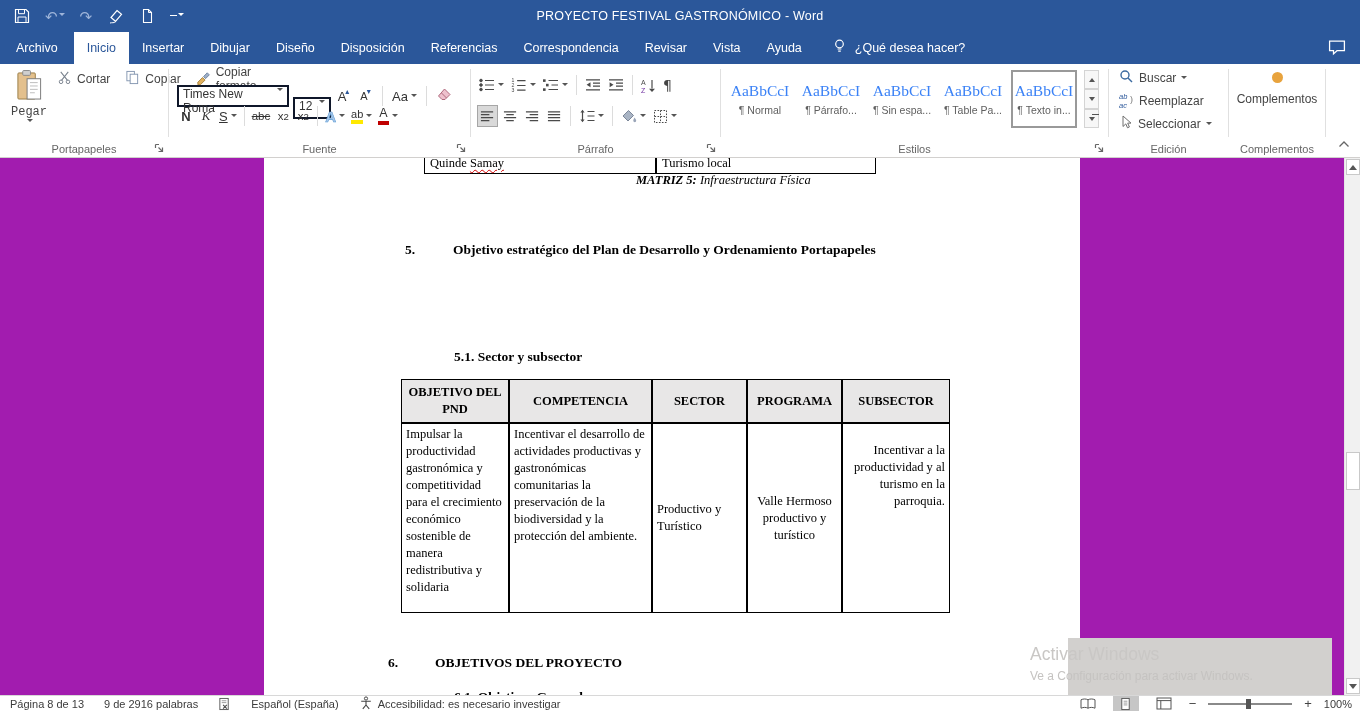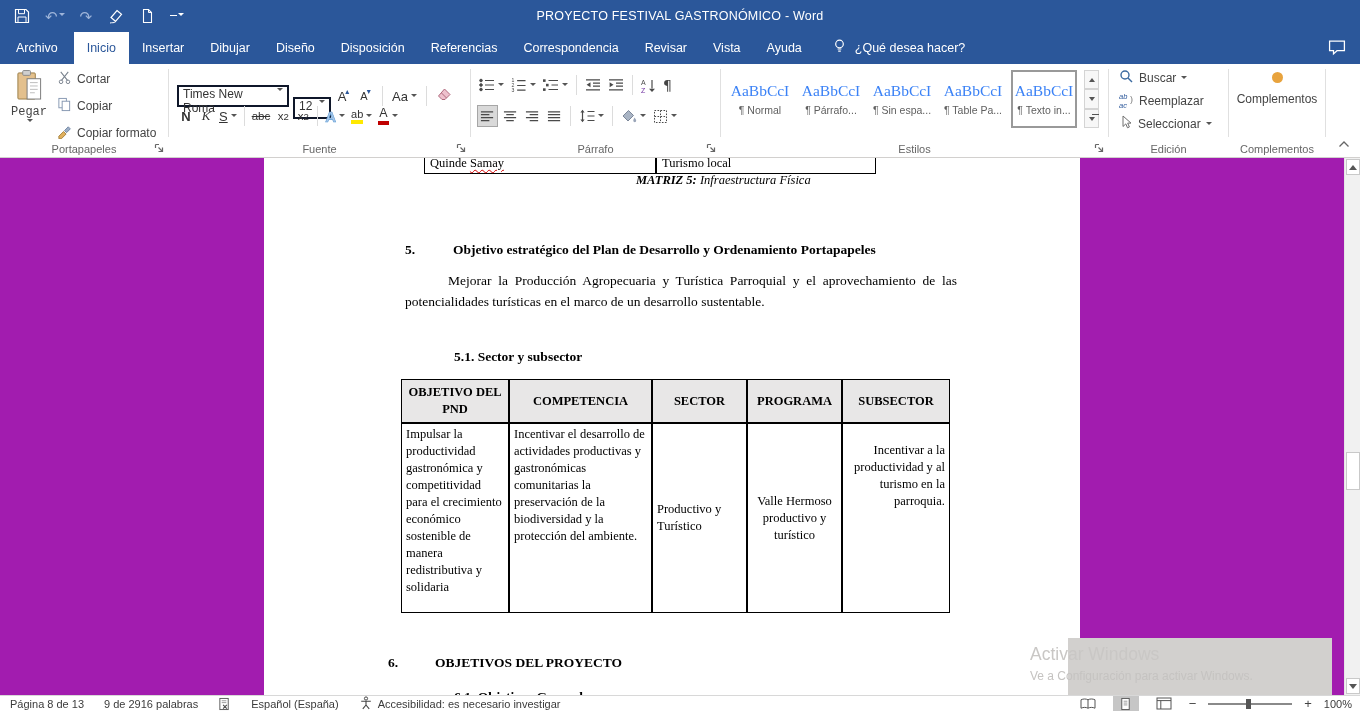--- a/index.html
+++ b/index.html
@@ -36,21 +36,21 @@
   .grp-label { position:absolute; bottom:2px; left:0; right:0; text-align:center; font-size:11px; color:#666; }
   .launcher { position:absolute; right:3px; bottom:3px; width:12px; height:12px; display:flex; align-items:center; justify-content:center; }
   .gsep { position:absolute; top:5px; bottom:20px; width:1px; background:#e0e0e0; }
   .lbl12 { font-size:12px; color:#444; }
   .carg { display:inline-block; width:0; height:0; border:3px solid transparent; border-top-color:#555; margin-left:3px; position:relative; top:1px; }
   .vline { width:1px; height:20px; background:#dcdcdc; margin:0 3px; align-self:center; }
 
   
   .paste-big { position:absolute; left:7px; top:5px; width:44px; height:70px; display:flex; flex-direction:column; align-items:center; }
   .paste-big .lbl12 { margin-top:0;font-family:Liberation Mono, monospace; }
-  .clip-col { position:absolute; left:57px; top:6px; display:flex; flex-direction:column; gap:9px; }
+  .clip-col { position:absolute; left:57px; top:6px; display:flex; flex-direction:row; gap:15px; }
   .clip-item { display:flex; align-items:center; gap:5px; height:18px; }
 
   
   .combo { height:22px; background:#fff; border:2px solid #0f172a; display:flex; padding:0 4px; font-size:12px; color:#333; }
   .combo .carg { margin-left:auto; }
   .fg-row1 { position:absolute; left:8px; top:9px; display:flex; align-items:center; gap:4px; }
   .fg-row2 { position:absolute; left:8px; top:40px; display:flex; align-items:center; gap:2px; height:24px; }
   .fbtn { min-width:18px; height:22px; display:inline-flex; align-items:center; justify-content:center; font-size:13px; color:#333; padding:0 2px; }
   .boldN { font-weight:bold; }
   .italK { font-style:italic; font-family:"Liberation Serif",serif; }
@@ -560,21 +560,20 @@
           <td style="width:220px;">Turismo local</td>
         </tr>
       </tbody>
         </table>
 
       <div class="caption"><b>MATRIZ 5:</b><span> Infraestructura Física</span></div>
 
       <span class="h-num" style="left:141px;top:84px;">5.</span>
       <span class="h-txt" style="left:189px;top:84px;">Objetivo estratégico del Plan de Desarrollo y Ordenamiento Portapapeles</span>
 
-      <div class="para">Mejorar la Producción Agropecuaria y Turística Parroquial y el aprovechamiento de las potencialidades turísticas en el marco de un desarrollo sustentable.</div>
 
       <span class="h-txt" style="left:190px;top:191px;">5.1.  Sector y subsector</span>
 
       <table class="doctable">
         <colgroup>
             <col style="width:108px">
             <col style="width:143px">
             <col style="width:95px">
             <col style="width:95px">
             <col style="width:108px">

